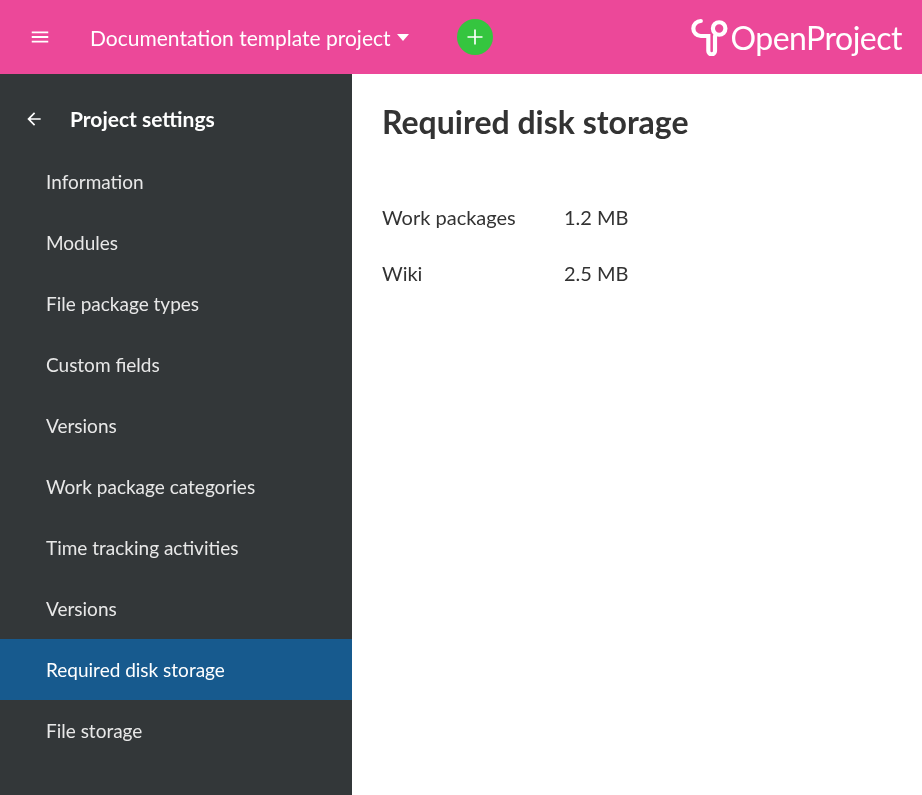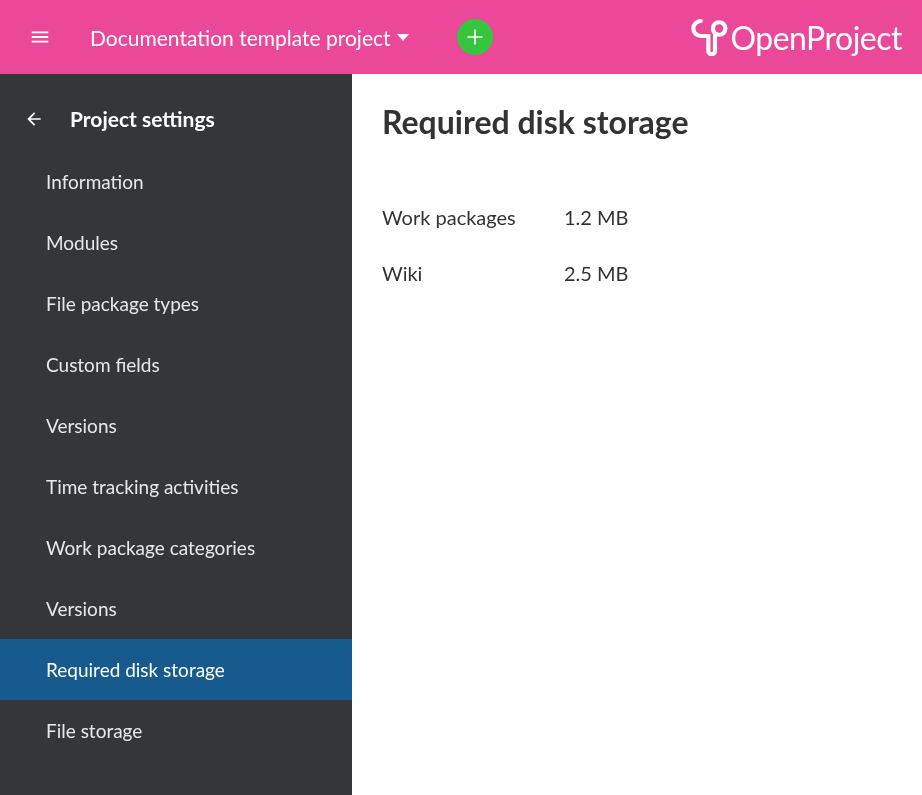--- a/index.html
+++ b/index.html
@@ -193,22 +193,22 @@
           </svg>
       </div>
       <div class="sidebar-title">Project settings</div>
     </div>
     <ul class="sidebar-items">
       <li class="sidebar-item"><span>Information</span></li>
       <li class="sidebar-item"><span>Modules</span></li>
       <li class="sidebar-item"><span>File package types</span></li>
       <li class="sidebar-item"><span>Custom fields</span></li>
       <li class="sidebar-item"><span>Versions</span></li>
+      <li class="sidebar-item"><span>Work package categories</span></li>
       <li class="sidebar-item"><span>Time tracking activities</span></li>
-      <li class="sidebar-item"><span>Work package categories</span></li>
       <li class="sidebar-item"><span>Versions</span></li>
       <li class="sidebar-item active"><span>Required disk storage</span></li>
       <li class="sidebar-item"><span>File storage</span></li>
     </ul>
   </div>
 
   <div class="main-content">
     <h1 class="page-heading">Required disk storage</h1>
     <div class="storage-table">
       <div class="storage-row">

